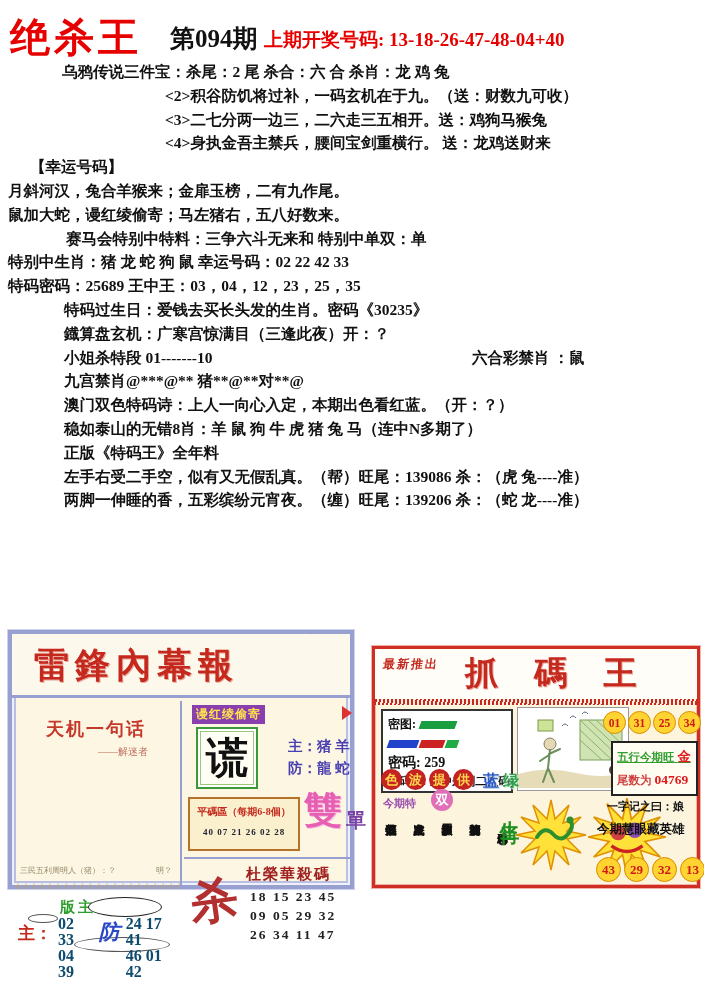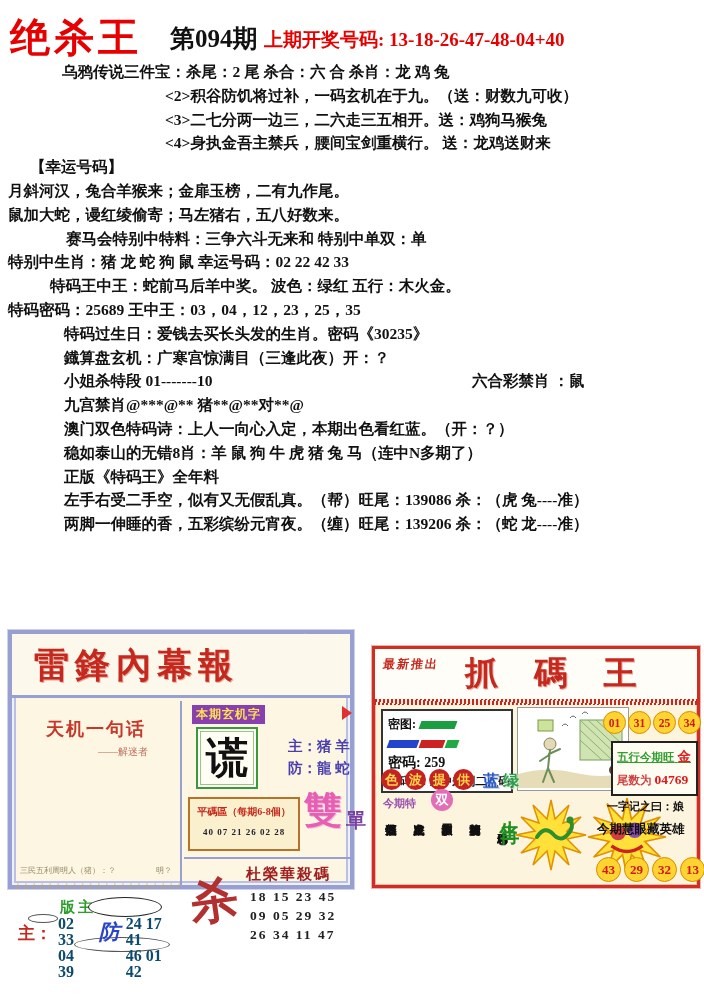--- a/index.html
+++ b/index.html
@@ -153,21 +153,20 @@
   <div class="body">
       <div class="bline" style="padding-left: 54px;"><span>乌鸦传说三件宝：杀尾：</span><span class="b">2</span><span> 尾 杀合：六 合 杀肖：龙 鸡 兔</span></div>
       <div class="bline" style="padding-left: 157px;"><span>&lt;2&gt;积谷防饥将过补，一码玄机在于九。（送：财数九可收）</span></div>
       <div class="bline" style="padding-left: 157px;"><span>&lt;3&gt;二七分两一边三，二六走三五相开。送：鸡狗马猴兔</span></div>
       <div class="bline" style="padding-left: 157px;"><span>&lt;4&gt;身执金吾主禁兵，腰间宝剑重横行。 送：龙鸡送财来</span></div>
       <div class="bline" style="padding-left: 22px;"><span class="b">【幸运号码】</span></div>
       <div class="bline" style="padding-left: 0px;"><span>月斜河汉，兔合羊猴来；金扉玉榜，二有九作尾。</span></div>
       <div class="bline" style="padding-left: 0px;"><span>鼠加大蛇，谩红绫偷寄；马左猪右，五八好数来。</span></div>
       <div class="bline" style="padding-left: 58px;"><span>赛马会特别中特料：三争六斗无来和 特别中单双：单</span></div>
       <div class="bline" style="padding-left: 0px;"><span>特别中生肖：猪 龙 蛇 狗 鼠 幸运号码：</span><span class="b">02 22 42 33</span></div>
-      <div class="bline" style="padding-left: 42px;"><span>特码王中王：蛇前马后羊中奖。 波色：绿红 五行：木火金。</span></div>
       <div class="bline" style="padding-left: 0px;"><span class="b">特码密码：</span><span class="b">25689</span><span class="b"> 王中王：</span><span class="b">03，04，12，23，25，35</span></div>
       <div class="bline" style="padding-left: 56px;"><span>特码过生日：爱钱去买长头发的生肖。密码《</span><span class="b">30235</span><span>》</span></div>
       <div class="bline" style="padding-left: 56px;"><span>鐡算盘玄机：广寒宫惊满目（三逢此夜）开：？</span></div>
       <div class="bline" style="padding-left: 56px;"><span>小姐杀特段 01-------10</span><span class="rightpart">六合彩禁肖 ：鼠</span></div>
       <div class="bline" style="padding-left: 56px;"><span>九宫禁肖@***@**  猪**@**对**@</span></div>
       <div class="bline" style="padding-left: 56px;"><span>澳门双色特码诗：上人一向心入定，本期出色看红蓝。（开：？）</span></div>
       <div class="bline" style="padding-left: 56px;"><span>稳如泰山的无错8肖：羊 鼠 狗 牛 虎 猪 兔 马（连中N多期了）</span></div>
       <div class="bline" style="padding-left: 56px;"><span>正版《特码王》全年料</span></div>
       <div class="bline" style="padding-left: 56px;"><span>左手右受二手空，似有又无假乱真。（帮）旺尾：</span><span class="b">139086</span><span> 杀：（虎  兔----准）</span></div>
       <div class="bline" style="padding-left: 56px;"><span>两脚一伸睡的香，五彩缤纷元宵夜。（缠）旺尾：</span><span class="b">139206</span><span> 杀：（蛇  龙----准）</span></div>
@@ -197,21 +196,21 @@
           <span>04 39</span>
         </span>
         <span class="lf-fang">防</span>
         <span class="lf-numcol">
           <span>24 17 41</span><br>
           <span>46 01 42</span>
         </span>
       </div>
     </div>
     <div class="lf-right">
-      <span class="lf-mlabel">本期玄机字</span>
+      <span class="lf-mlabel">谩红绫偷寄</span>
       <div class="lf-mbox">
         <span class="lf-mchar">谎</span>
       </div>
       <div class="lf-zf">
         <span>主：猪 羊</span><br>
         <span>防：龍 蛇</span>
       </div>
       <div class="lf-pingma">
         <div class="lf-pingma-t">平碼區（每期6-8個）</div>
         <div class="lf-pingma-n">40 07 21 26 02 28</div>

